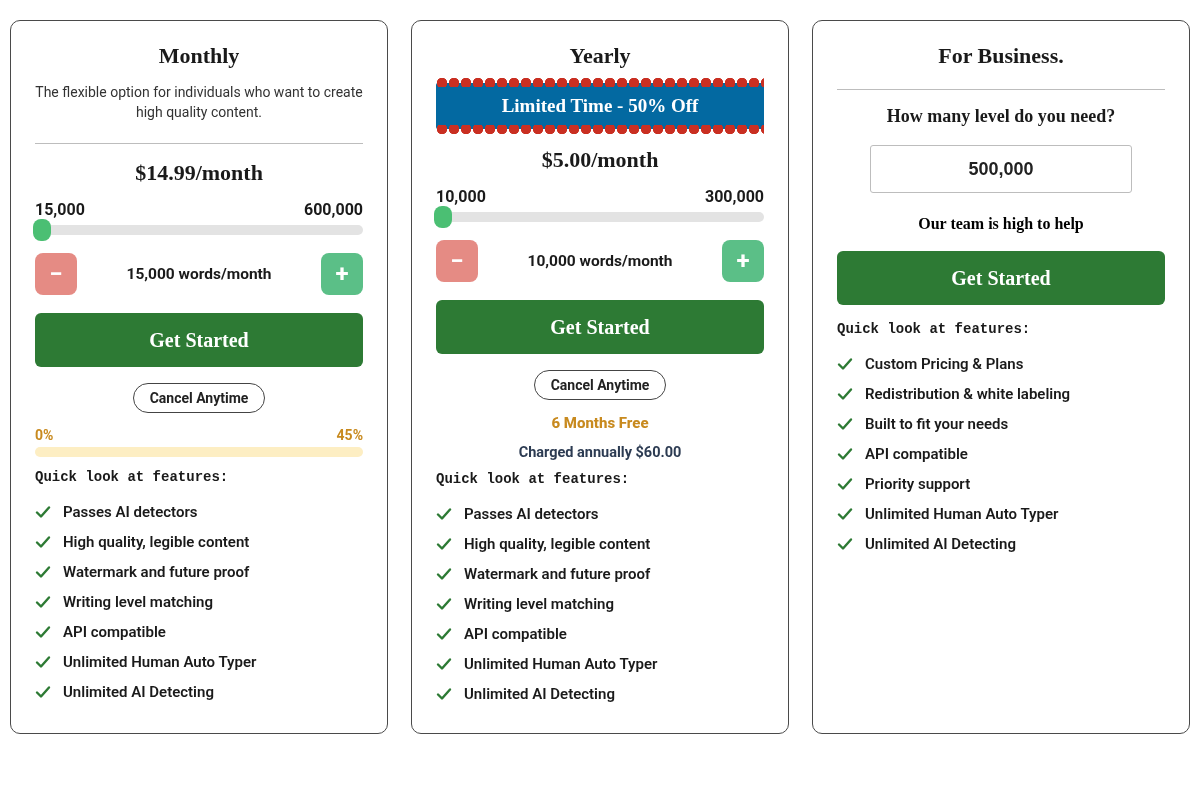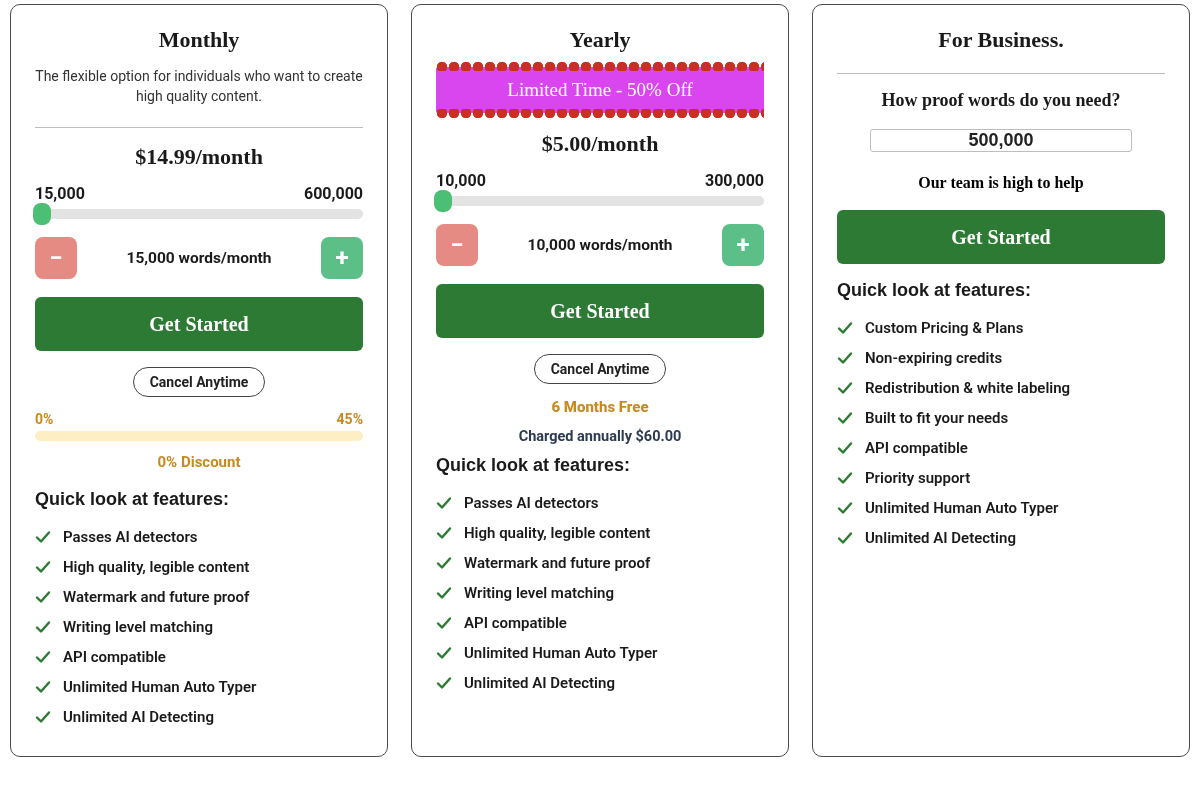--- a/index.html
+++ b/index.html
@@ -7,21 +7,21 @@
     font-family: -apple-system, BlinkMacSystemFont, "Segoe UI", Roboto, Helvetica, Arial, sans-serif;
     background: #fff;
     width: 1200px;
     height: 811px;
     overflow: hidden;
   }
   .cards {
     display: flex;
     justify-content: space-between;
     gap: 23px;
-    padding: 4px 10px;
+    padding: 20px 10px;
   }
   .card {
     flex: 1;
     border: 1px solid #4a4a4a;
     border-radius: 10px;
     background: #fff;
     padding: 22px 24px 24px 24px;
     display: flex;
     flex-direction: column;
   }
@@ -170,25 +170,25 @@
     margin-bottom: 12px;
   }
   .navy-center {
     text-align: center;
     color: #2c3b52;
     font-weight: 700;
     font-size: 14.5px;
     margin-bottom: 10px;
   }
   .features-title {
-    font-size: 18px;
+    font-size: 14px;
     font-weight: 800;
     color: #1a1a1a;
     margin-bottom: 12px;
-    font-family: Liberation Sans, sans-serif;
+    font-family: Liberation Mono, monospace;
   }
   ul.features {
     list-style: none;
   }
   ul.features li {
     display: flex;
     align-items: center;
     gap: 12px;
     font-size: 15px;
     font-weight: 600;
@@ -196,23 +196,23 @@
     padding: 6px 0;
   }
   .check {
     width: 16px;
     height: 16px;
     flex-shrink: 0;
   }
   .check svg { display:block; }
   .promo-banner {
     position: relative;
-    background: #d946ef;
+    background: #0369a1;
     color: #fff;
-    font-weight: 400;
+    font-weight: 700;
     font-size: 19px;
     text-align: center;
     padding: 12px 8px;
     margin: 0 0 18px 0;
     border-radius: 2px;
     font-family: Georgia, "Times New Roman", serif;
   }
   .promo-banner::before, .promo-banner::after {
     content: "";
     position: absolute;
@@ -223,21 +223,21 @@
     background-repeat: repeat-x;
   }
   .promo-banner::before { top: -6px; }
   .promo-banner::after  { bottom: -6px; transform: scaleY(-1); }
   .biz-input {
     width: 80%;
     margin: 0 auto 22px auto;
     display: block;
     border: 1px solid #bdbdbd;
     border-radius: 3px;
-    height: 23px;
+    height: 48px;
     text-align: center;
     font-size: 18px;
     font-weight: 600;
     color: #222;
   }
   .help-text {
     text-align:center;
     font-weight:800;
     font-size:16px;
     margin-bottom:18px;
@@ -274,21 +274,20 @@
     </div>
 
     <button class="cta">Get Started</button>
     <div class="pill">Cancel Anytime</div>
 
     <div class="discount-labels">
       <span>0%</span>
       <span>45%</span>
     </div>
     <div class="discount-bar"></div>
-    <div class="discount-text">0% Discount</div>
 
     <div class="features-title">Quick look at features:</div>
     <ul class="features">
         <li>
           <span class="check">
             <svg viewBox="0 0 16 16" width="16" height="16">
               <path d="M2 8.5 L6 12.5 L14 3.5" fill="none" stroke="#2d7a34" stroke-width="2.4" stroke-linecap="round" stroke-linejoin="round"></path>
             </svg>
           </span>
           <span>Passes AI detectors</span>
@@ -431,21 +430,21 @@
           </span>
           <span>Unlimited AI Detecting</span>
         </li>
       </ul>
   </div>
 
   <div class="card">
     <div class="card-title">For Business.</div>
     <hr class="sep">
 
-    <div class="question">How proof words do you need?</div>
+    <div class="question">How many level do you need?</div>
     <input class="biz-input" value="500,000" style="">
     <div class="help-text">Our team is high to help</div>
 
     <button class="cta">Get Started</button>
 
     <div class="features-title">Quick look at features:</div>
     <ul class="features">
         <li>
           <span class="check">
             <svg viewBox="0 0 16 16" width="16" height="16">
@@ -453,28 +452,20 @@
             </svg>
           </span>
           <span>Custom Pricing &amp; Plans</span>
         </li>
         <li>
           <span class="check">
             <svg viewBox="0 0 16 16" width="16" height="16">
               <path d="M2 8.5 L6 12.5 L14 3.5" fill="none" stroke="#2d7a34" stroke-width="2.4" stroke-linecap="round" stroke-linejoin="round"></path>
             </svg>
           </span>
-          <span>Non-expiring credits</span>
-        </li>
-        <li>
-          <span class="check">
-            <svg viewBox="0 0 16 16" width="16" height="16">
-              <path d="M2 8.5 L6 12.5 L14 3.5" fill="none" stroke="#2d7a34" stroke-width="2.4" stroke-linecap="round" stroke-linejoin="round"></path>
-            </svg>
-          </span>
           <span>Redistribution &amp; white labeling</span>
         </li>
         <li>
           <span class="check">
             <svg viewBox="0 0 16 16" width="16" height="16">
               <path d="M2 8.5 L6 12.5 L14 3.5" fill="none" stroke="#2d7a34" stroke-width="2.4" stroke-linecap="round" stroke-linejoin="round"></path>
             </svg>
           </span>
           <span>Built to fit your needs</span>
         </li>

